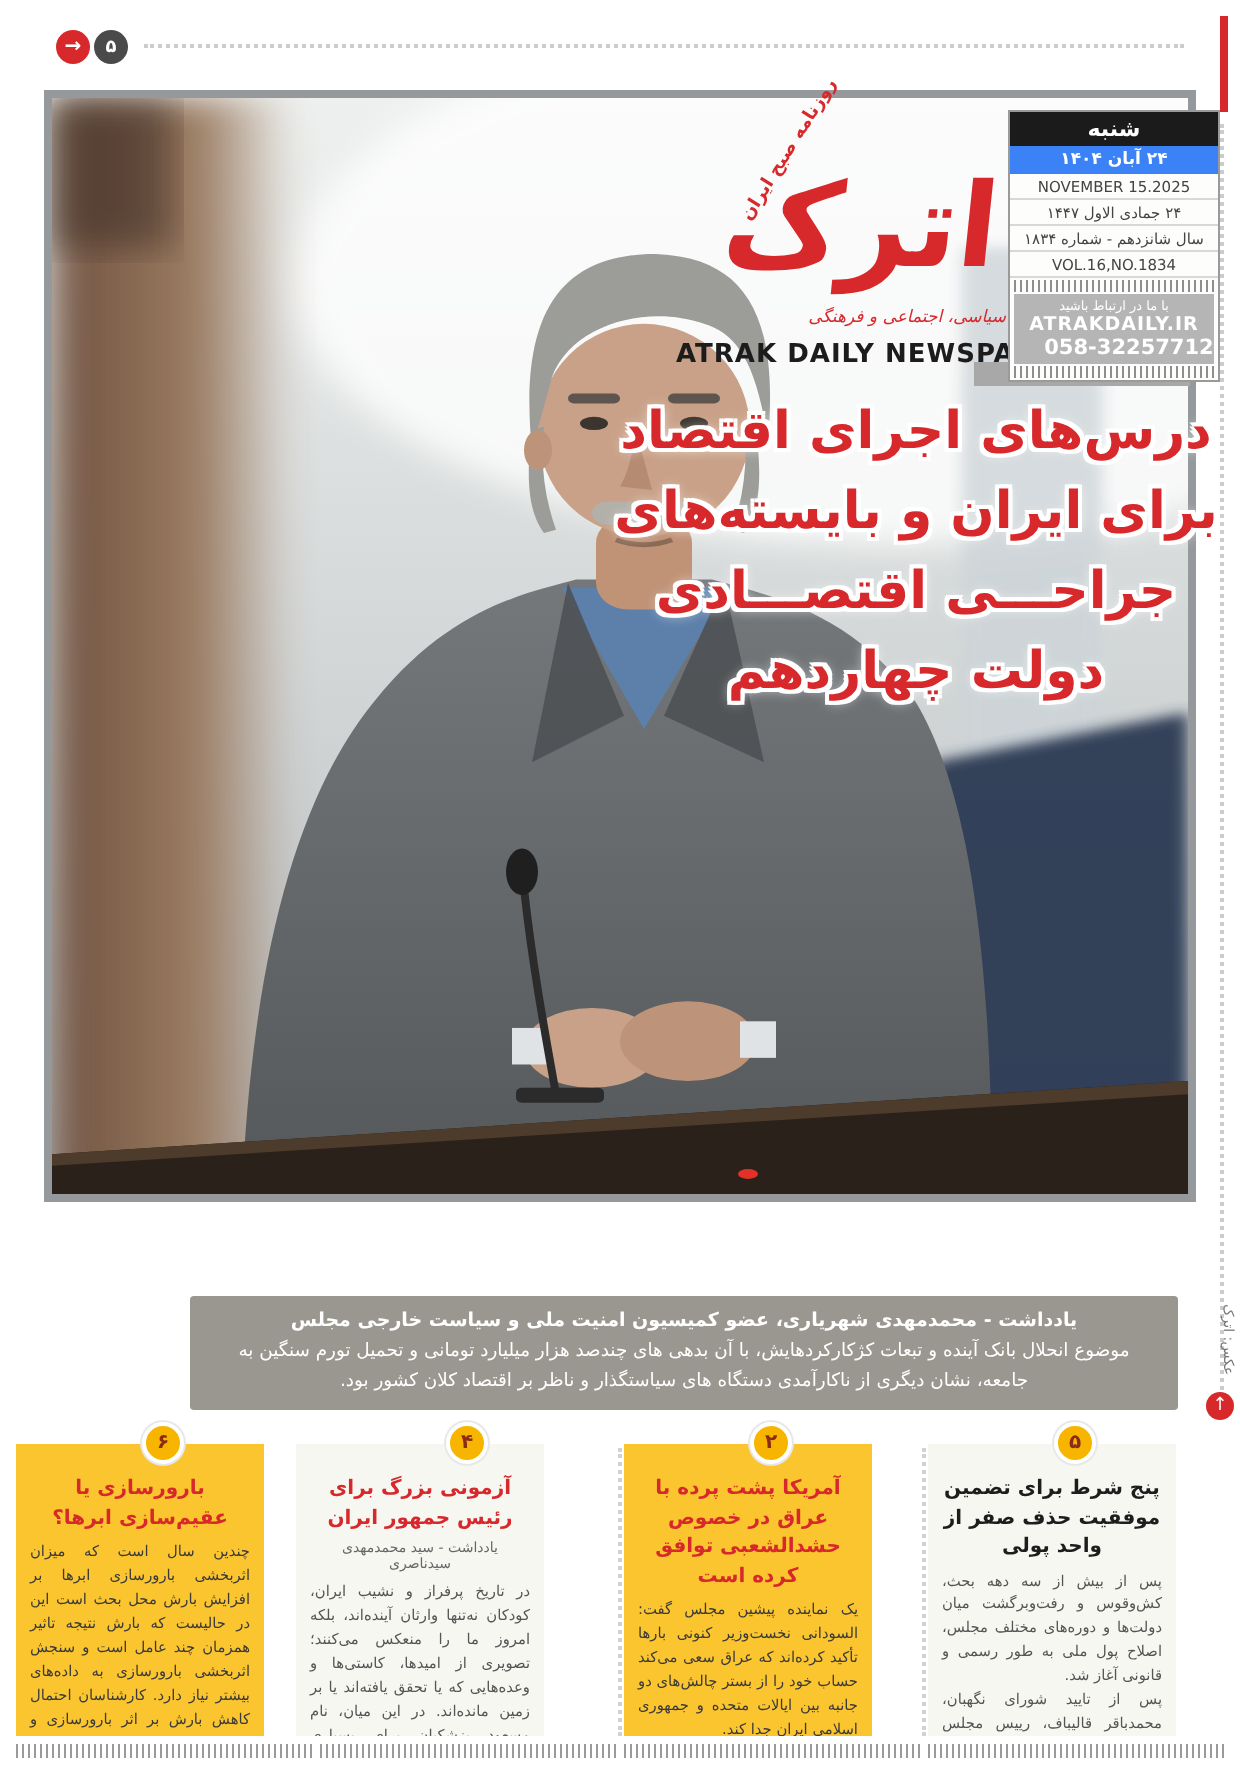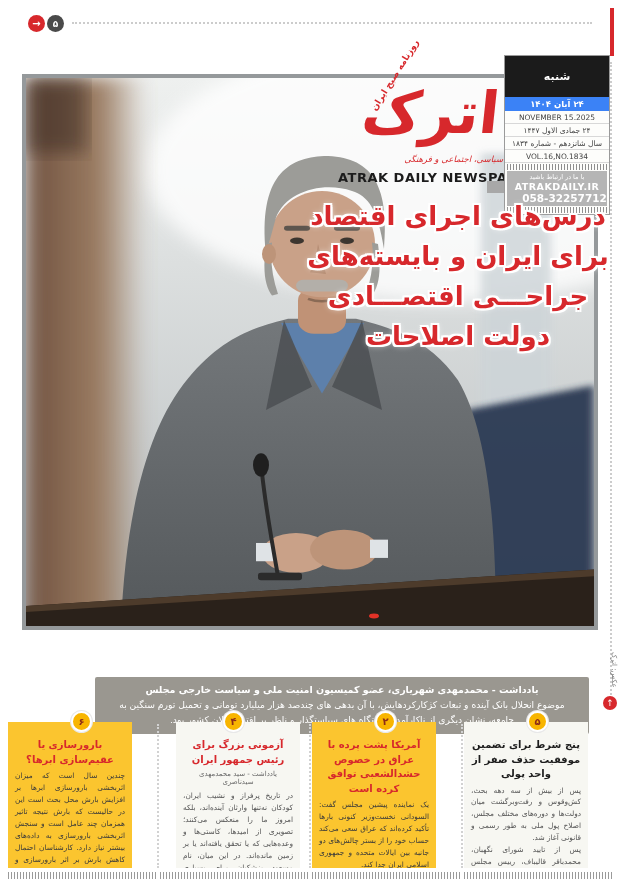--- a/index.html
+++ b/index.html
@@ -8,34 +8,34 @@
 
   
   .circle-icon { position:absolute; width:17px; height:17px; border-radius:50%; display:flex; align-items:center; justify-content:center; color:#fff; font-size:10px; font-weight:bold; }
   .nav-arrow { left:28px; top:15px; background:#d7282c; }
   .page-num  { left:47px; top:15px; background:#4a4a4a; font-size:9px; }
   .dots-h { position:absolute; left:72px; top:22px; width:520px; border-top:2px dotted #cccccc; }
   .red-tab { position:absolute; right:6px; top:8px; width:4px; height:48px; background:#d7282c; }
   .dots-v { position:absolute; right:8px; top:62px; height:645px; border-left:2px dotted #cccccc; }
 
   
-  .photo { position:absolute; left:22px; top:45px; width:576px; height:556px; border:4px solid #95999b; background:#cfd3d4;margin-top:29px; }
+  .photo { position:absolute; left:22px; top:45px; width:576px; height:556px; border:4px solid #95999b; background:#cfd3d4; }
   .photo svg { position:absolute; left:0; top:0; width:100%; height:100%; }
 
   
   .logo-block { position:absolute; left:340px; top:48px; width:165px; height:118px; }
   .logo-fa { position:absolute; right:6px; bottom:24px; font-size:58px; line-height:58px; font-weight:bold; color:#d7282c; transform:skewX(-6deg); }
   .logo-sub { position:absolute; left:14px; top:22px; font-size:9px; color:#d7282c; font-weight:bold; transform:rotate(-58deg); white-space:nowrap; }
   .logo-tagline { position:absolute; right:2px; bottom:2px; font-size:8.5px; color:#d7282c; font-style:italic; }
   .latin-name { position:absolute; left:338px; top:170px; font-size:13px; font-weight:bold; letter-spacing:0.5px; color:#1c1c1c; white-space:nowrap; }
   .gray-bar { position:absolute; left:487px; top:181px; width:108px; height:12px; background:#a8a8a8; }
 
   
   .datebox { position:absolute; left:504px; top:55px; width:106px; background:#fdfdfb; border:1px solid #9a9a9a; font-size:7.5px; color:#444; text-align:center; }
-  .db-weekday { background:#1b1b1b; color:#fff; font-size:11px; font-weight:bold; padding:14px 0; }
+  .db-weekday { background:#1b1b1b; color:#fff; font-size:11px; font-weight:bold; padding:2px 0; }
   .db-shamsi { background:#3b82f6; color:#fff; font-size:8.5px; font-weight:bold; padding:2px 0; }
   .db-row { padding:1.5px 2px; border-bottom:1px solid #d8d8d8; white-space:nowrap; overflow:hidden; }
   .barcode { height:6px; background:repeating-linear-gradient(90deg,#8e8e8e 0 1px, transparent 1px 3px); margin:1px 2px; }
   .db-contact { background:#b5b5b5; color:#fff; margin:1px 2px; padding:2px 0; }
   .db-contact .c-label { font-size:6.5px; }
   .db-contact .c-site { font-size:9.5px; font-weight:bold; letter-spacing:0.5px; }
   .db-contact .c-phone { font-size:10.5px; font-weight:bold;padding-left:15px; }
 
   
   .headline { position:absolute; left:302px; top:196px; width:312px; text-align:center; direction:rtl; }
@@ -165,41 +165,41 @@
       <div class="c-site">ATRAKDAILY.IR</div>
       <div class="c-phone" dir="ltr">058-32257712</div>
     </div>
     <div class="barcode"></div>
   </div>
 
   <div class="headline">
     <div class="hl">درس‌های اجرای اقتصاد</div>
     <div class="hl">برای ایران و بایسته‌های</div>
     <div class="hl">جراحـــی اقتصـــادی</div>
-    <div class="hl">دولت اصلاحات</div>
+    <div class="hl">دولت چهاردهم</div>
   </div>
 
   <div class="photo-credit">عکس: اترک</div>
   <div class="credit-arrow">↑</div>
 
   <div class="badge" style="left:71px;">۶</div>
   <div class="badge" style="left:223px;">۴</div>
   <div class="badge" style="left:375px;">۲</div>
   <div class="badge" style="left:527px;">۵</div>
 
   <div class="sep-v" style="left:157px;"></div>
   <div class="sep-v" style="left:309px;"></div>
   <div class="sep-v" style="left:461px;"></div>
 
   <div class="abox yellow" style="left:8px;">
     <div class="a-title red">بارورسازی یا عقیم‌سازی ابرها؟</div>
     <div class="a-body">چندین سال است که میزان اثربخشی بارورسازی ابرها بر افزایش بارش محل بحث است این در حالیست که بارش نتیجه تاثیر همزمان چند عامل است و سنجش اثربخشی بارورسازی به داده‌های بیشتر نیاز دارد. کارشناسان احتمال کاهش بارش بر اثر بارورسازی و انتشار ماده سمی مورد استفاده برای بارورسازی ابرها (یدور نقره) را از تبعات به‌کارگیری این روش می‌دانند.
 به گزارش ایسنا، داستان ابر و باران اینگونه پیش می‌رود: آب دریاچه‌ها، رودخانه‌ها و دریاها پس از جذب انرژی خورشید تبخیر و هوای نزدیک سطح زمین...</div>
   </div>
-  <div class="abox light" style="left:176px;">
+  <div class="abox light" style="left:148px;">
     <div class="a-title red">آزمونی بزرگ برای رئیس جمهور ایران</div>
     <div class="a-byline">یادداشت - سید محمدمهدی سیدناصری</div>
     <div class="a-body">در تاریخ پرفراز و نشیب ایران، کودکان نه‌تنها وارثان آینده‌اند، بلکه امروز ما را منعکس می‌کنند؛ تصویری از امیدها، کاستی‌ها و وعده‌هایی که یا تحقق یافته‌اند یا بر زمین مانده‌اند. در این میان، نام مسعود پزشکیان برای بسیاری مترادف صداقت، نگاه عدالت‌خواهانه و پزشکی است که درد را می‌فهمد.
 اما آیا او می‌تواند برای کودکان ایران نسخه‌ای واقعی و عملی داشته باشد؟ آنچه در این نوشتار دنبال می‌شود...</div>
   </div>
   <div class="abox yellow" style="left:312px;">
     <div class="a-title red">آمریکا پشت پرده با عراق در خصوص حشدالشعبی توافق کرده است</div>
     <div class="a-body">یک نماینده پیشین مجلس گفت: السودانی نخست‌وزیر کنونی بارها تأکید کرده‌اند که عراق سعی می‌کند حساب خود را از بستر چالش‌های دو جانبه بین ایالات متحده و جمهوری اسلامی ایران جدا کند.
 با این حال، واقعیت انکارناپذیری وجود دارد که یک توافق نانوشته قابل اتکایی بین عراق، آمریکا، اروپا و قدرت‌های بزرگ منطقه‌ای وجود دارد. به نظر می‌رسد آقای سودانی تا حدودی موفق شده است نظر مساعد قدرت‌های منطقه‌ای و فرامنطقه‌ای...</div>
   </div>

